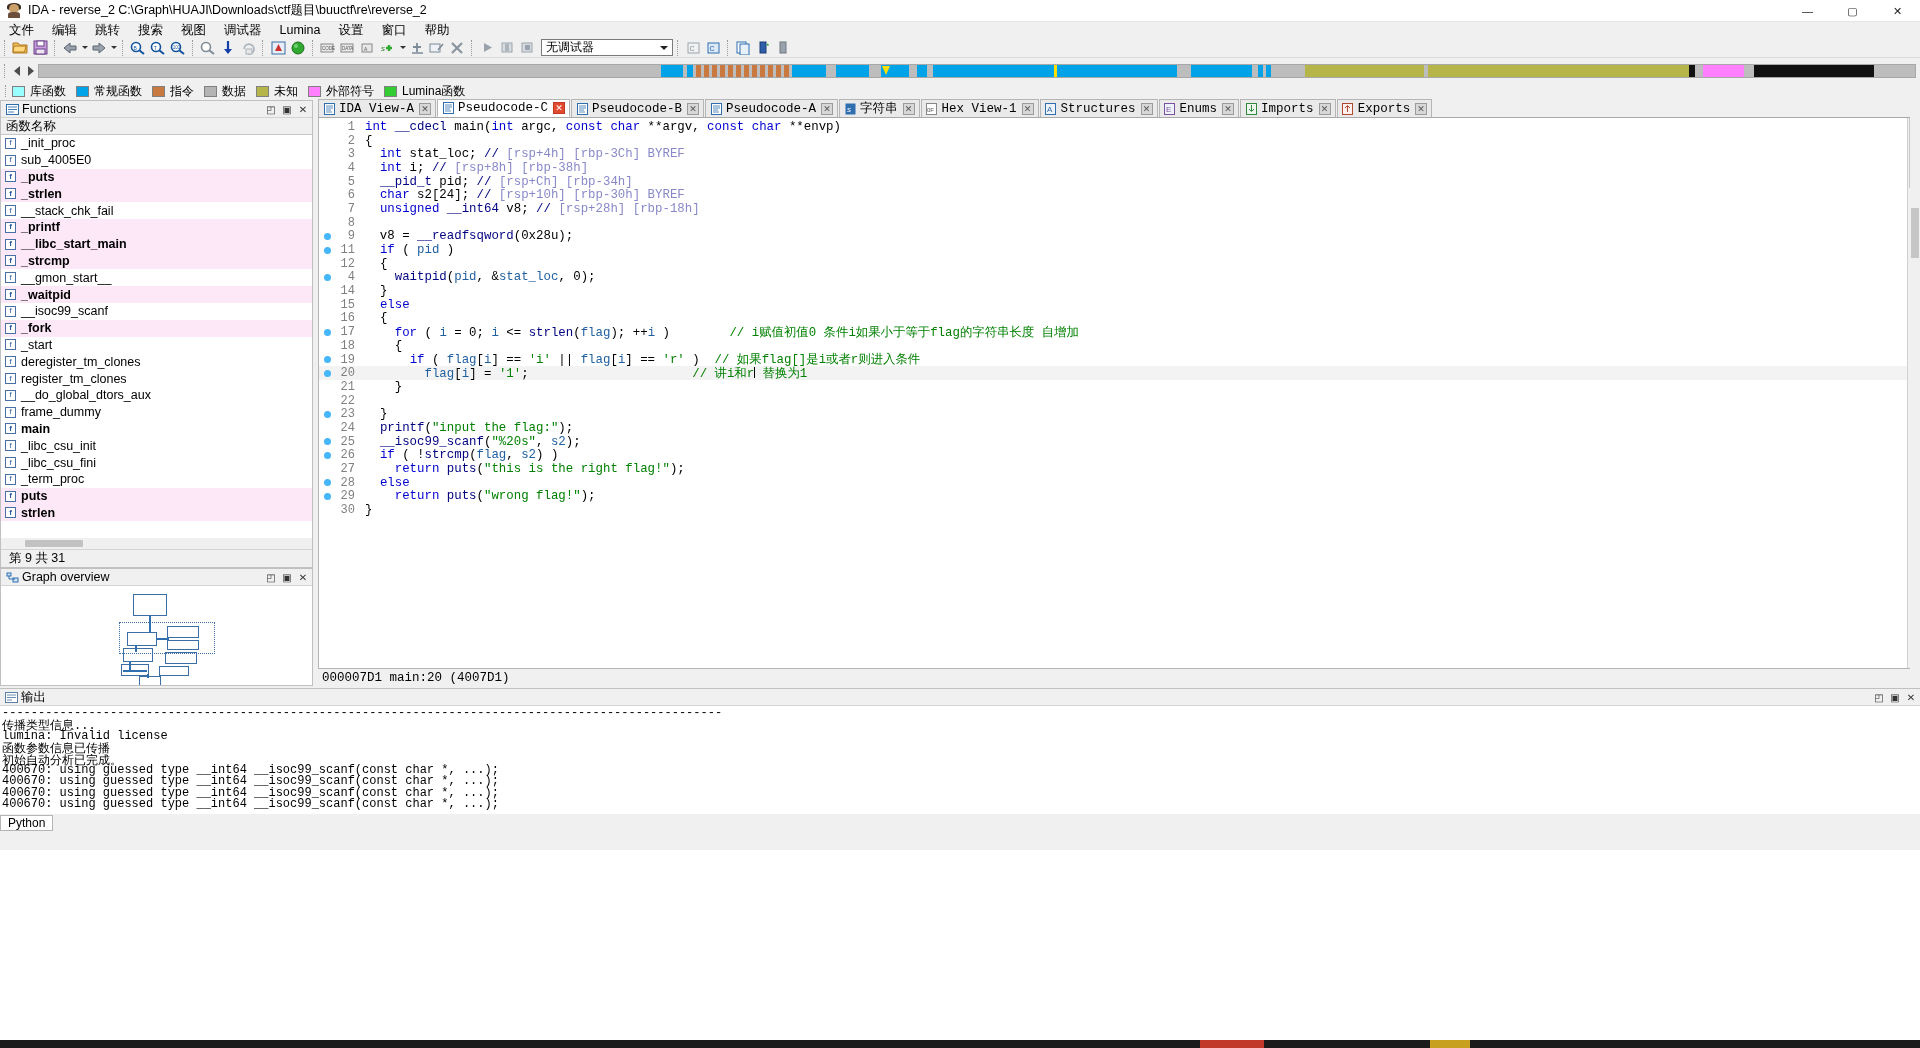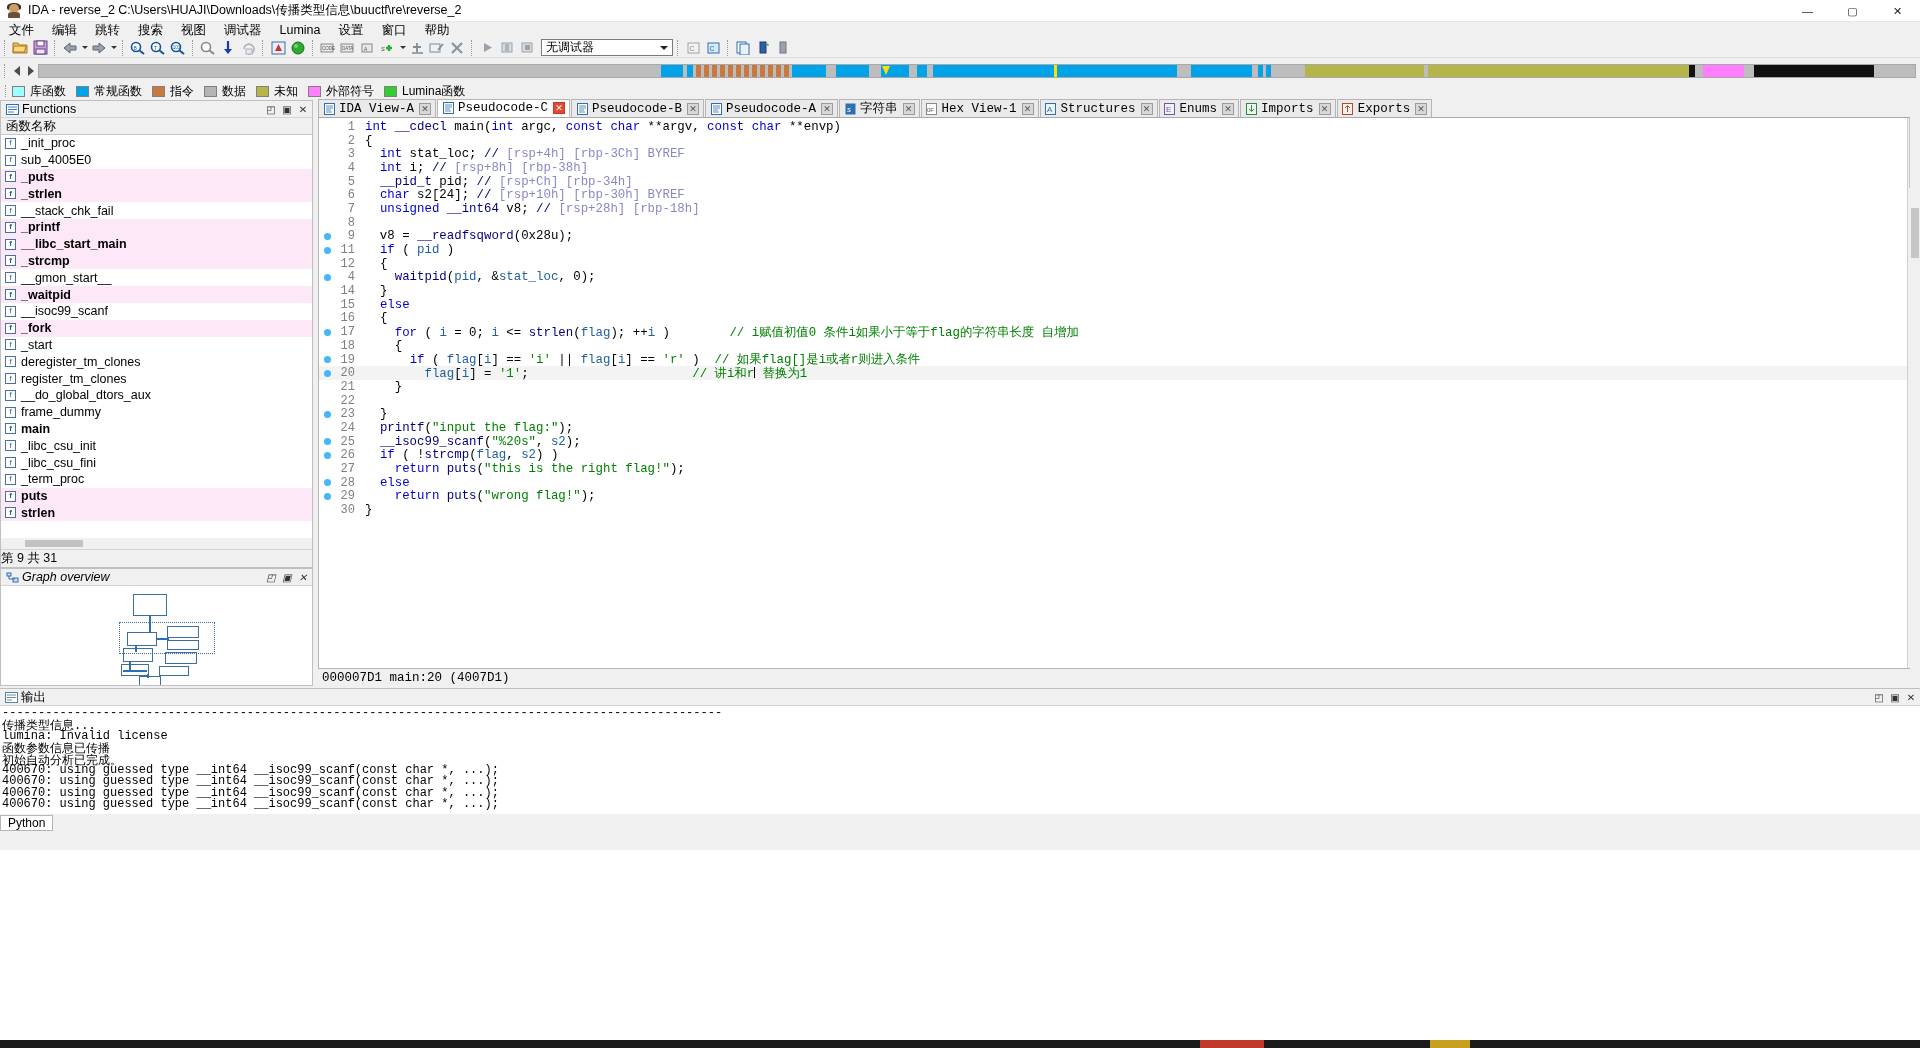--- a/index.html
+++ b/index.html
@@ -157,27 +157,27 @@
     font-size:8px; color:#2c5aa0; line-height:1;
   }
   .fn-hscroll {
     position:absolute; left:0; bottom:0; width:100%; height:11px; background:#f0f0f0;
   }
   .fn-hscroll .thumb {
     position:absolute; left:24px; top:2px; width:58px; height:7px; background:#c2c2c2; border-radius:1px;
   }
   .fn-status {
     height:18px; background:#f0f0f0; display:flex; align-items:center;
-    padding-left:0; border-top:1px solid #d4d4d4; flex:none; font-size:12.5px;
+    padding-left:8px; border-top:1px solid #d4d4d4; flex:none; font-size:12.5px;
   }
 
   
   .panel-go {
     position:absolute; left:0; top:568px; width:313px; height:118px;
-    background:#f0f0f0; border:1px solid #c0c0c0; display:flex; flex-direction:column;font-style:italic;
+    background:#f0f0f0; border:1px solid #c0c0c0; display:flex; flex-direction:column;
   }
   .go-canvas { flex:1; background:#ffffff; position:relative; overflow:hidden; }
   .go-node { position:absolute; border:1px solid #3a6ea5; background:#fff; }
   .go-edge { position:absolute; background:#2f6fb0; }
   .go-sel { position:absolute; border:1px dotted #3a6ea5; }
 
   
   .code-area {
     position:absolute; left:318px; top:100px; width:1602px; height:586px;
     background:#f0f0f0; display:flex; flex-direction:column;
@@ -290,21 +290,21 @@
 <body>
 
 <div id="app">
 
   <div class="titlebar">
     <div class="ida-logo">
       <div class="hair"></div>
         <div class="head"></div>
         <div class="body"></div>
     </div>
-    <div class="title-text">IDA - reverse_2 C:\Users\HUAJI\Downloads\传播类型信息\buuctf\re\reverse_2</div>
+    <div class="title-text">IDA - reverse_2 C:\Graph\HUAJI\Downloads\ctf题目\buuctf\re\reverse_2</div>
     <div class="win-btns">
       <div class="win-btn">—</div>
       <div class="win-btn">▢</div>
       <div class="win-btn close">✕</div>
     </div>
   </div>
 
   <div class="menubar">
     <div class="menu-item">文件</div>
     <div class="menu-item">编辑</div>

